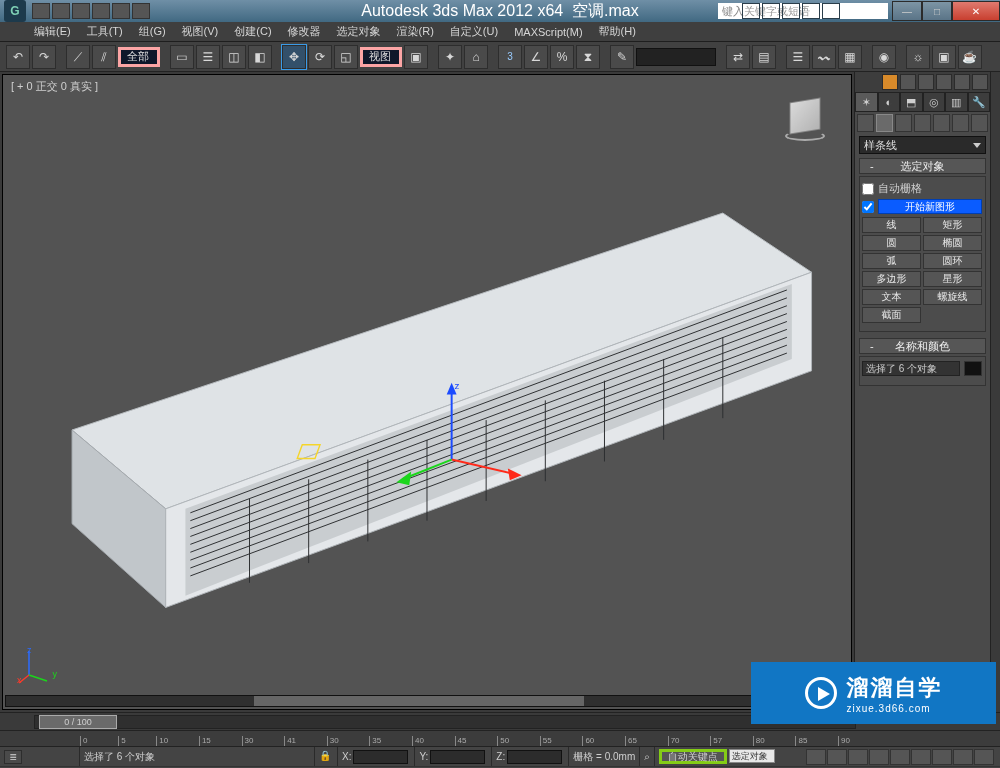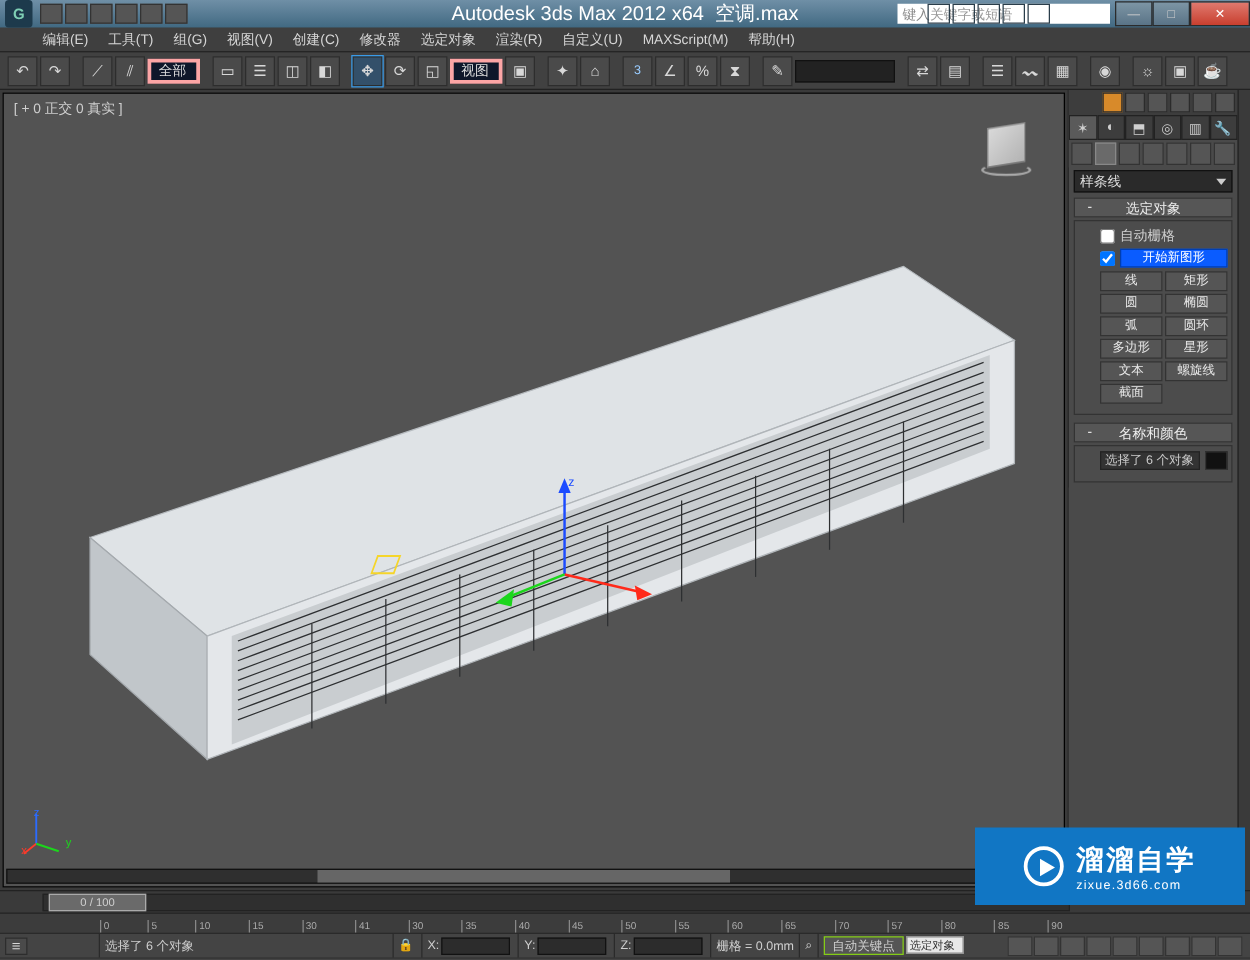--- a/index.html
+++ b/index.html
@@ -55,21 +55,21 @@
 .cmd-tab { flex: 1; height: 20px; border: 1px solid #222; display: flex; align-items: center; justify-content: center; }
 .cmd-tab.active { background: #5a5a5a; }
 .cmd-subtabs { height: 22px; display: flex; padding: 2px; gap: 2px; background: #4a4a4a; }
 .cmd-sub { width: 18px; height: 18px; background: #555; border: 1px solid #333; }
 .cmd-sub.sel { background: #6a6a6a; border-color: #888; }
 .dd { height: 18px; margin: 2px 4px; background: #2a2a2a; border: 1px solid #111; color: #ddd; padding: 0 4px; display: flex; align-items: center; justify-content: space-between; }
 .dd .caret { border-left: 4px solid transparent; border-right: 4px solid transparent; border-top: 5px solid #ccc; }
 .rollout-header { height: 16px; background: #565656; border: 1px solid #333; margin: 2px 4px; text-align: center; font-size: 11px; color: #eee; display: flex; align-items: center; justify-content: center; }
 .rollout-header::before { content: "-"; position: absolute; left: 10px; }
 .rollout-header { position: relative; }
-.rollout-body { margin: 0 4px 4px 4px; padding: 4px 3px 6px 20px; border: 1px solid #333; background: #4c4c4c; }
+.rollout-body { margin: 0 4px 4px 4px; padding: 4px 3px 6px 2px; border: 1px solid #333; background: #4c4c4c; }
 .chkrow { display: flex; align-items: center; gap: 4px; margin-bottom: 3px; }
 .chkrow input { width: 12px; height: 12px; }
 .shape-start { flex: 1; height: 15px; background: #0a5cff; color: #fff; text-align: center; border: 1px solid #003eb1; font-size: 10px; line-height: 13px; }
 .btnrow { display: flex; gap: 2px; margin-bottom: 2px; }
 .shapebtn { flex: 1; height: 16px; background: #555; border: 1px solid #333; color: #e9e9e9; text-align: center; font-size: 10px; line-height: 14px; }
 .colorswatch { width: 18px; height: 15px; background: #111; border: 1px solid #333; }
 .name-input { flex: 1; height: 15px; background: #333; border: 1px solid #222; color: #ccc; font-size: 10px; padding: 0 3px; line-height: 13px; white-space: nowrap; overflow: hidden; }
 
 
 .toolstrip-top { height: 20px; display: flex; gap: 2px; padding: 2px; background: #3d3d3d; justify-content: flex-end; }
@@ -82,34 +82,34 @@
 .time-thumb { position: absolute; left: 4px; top: -1px; height: 14px; width: 78px; background: #6a6a6a; border: 1px solid #aaa; text-align: center; font-size: 9px; line-height: 12px; }
 
 .ruler { height: 16px; background: #3c3c3c; border-top: 1px solid #222; position: relative; font-size: 8px; color: #aaa; }
 .ruler .ticks { position: absolute; left: 80px; right: 150px; top: 0; bottom: 0; display: flex; justify-content: space-between; align-items: flex-end; }
 .ruler .tick { height: 10px; border-left: 1px solid #888; padding-left: 2px; }
 
 .statusrow { height: 20px; background: #444; display: flex; align-items: center; border-top: 1px solid #222; font-size: 10px; }
 .statusrow .cell { padding: 0 4px; border-right: 1px solid #2a2a2a; height: 100%; display: flex; align-items: center; }
 .coord { width: 55px; background: #2c2c2c; height: 14px; margin: 0 2px; border: 1px solid #111; padding: 0 3px; display: flex; align-items: center; }
 .autokey-group { display: flex; gap: 2px; margin-left: 4px; }
-.autokey { height: 15px; padding: 0 6px; background: #555; border: 1px solid #84cc16; font-size: 10px; display: flex; align-items: center; }
+.autokey { height: 15px; padding: 0 6px; background: #555; border: 3px solid #84cc16; font-size: 10px; display: flex; align-items: center; }
 .sel-set-dd { width: 46px; height: 14px; background: #e8e8e8; color: #333; font-size: 9px; border: 1px solid #888; line-height: 12px; padding: 0 2px; }
 .trans-btns { display: flex; gap: 1px; margin-left: auto; margin-right: 6px; }
 .trans-btns .tb { width: 20px; height: 16px; background: #555; border: 1px solid #333; }
 
 .statusrow2 { height: 20px; background: #444; display: flex; align-items: center; font-size: 10px; border-top: 1px solid #333; }
 
 
 .hscroll { position: absolute; left: 2px; bottom: 2px; right: 18px; height: 12px; background: #2f2f2f; border: 1px solid #111; }
 .hscroll .thumb { position: absolute; left: 30%; width: 40%; top: 0; bottom: 0; background: #666; }
 .vscroll-cmd { width: 10px; background: #3a3a3a; border-left: 1px solid #222; }
 
 
-.watermark { position: absolute; right: 4px; bottom: 44px; width: 216px; height: 62px; background: #1176c4; display: flex; align-items: center; justify-content: center; gap: 10px; z-index: 50; }
+.watermark { position: absolute; right: 4px; bottom: 44px; width: 245px; height: 62px; background: #1176c4; display: flex; align-items: center; justify-content: center; gap: 10px; z-index: 50; }
 .watermark .play { width: 32px; height: 32px; border: 3px solid #fff; border-radius: 50%; position: relative; }
 .watermark .play::after { content: ""; position: absolute; left: 10px; top: 7px; border-left: 12px solid #fff; border-top: 7px solid transparent; border-bottom: 7px solid transparent; }
 .watermark .txt { color: #fff; display: flex; flex-direction: column; align-items: flex-start; }
 .watermark .big { font-size: 22px; font-weight: bold; letter-spacing: 2px; }
 .watermark .small { font-size: 10px; letter-spacing: 1px; }
 
 
 .panel-scroll { flex: 1; background: #4a4a4a; }
 
 .lockicon { width: 14px; height: 14px; display: inline-block; }

